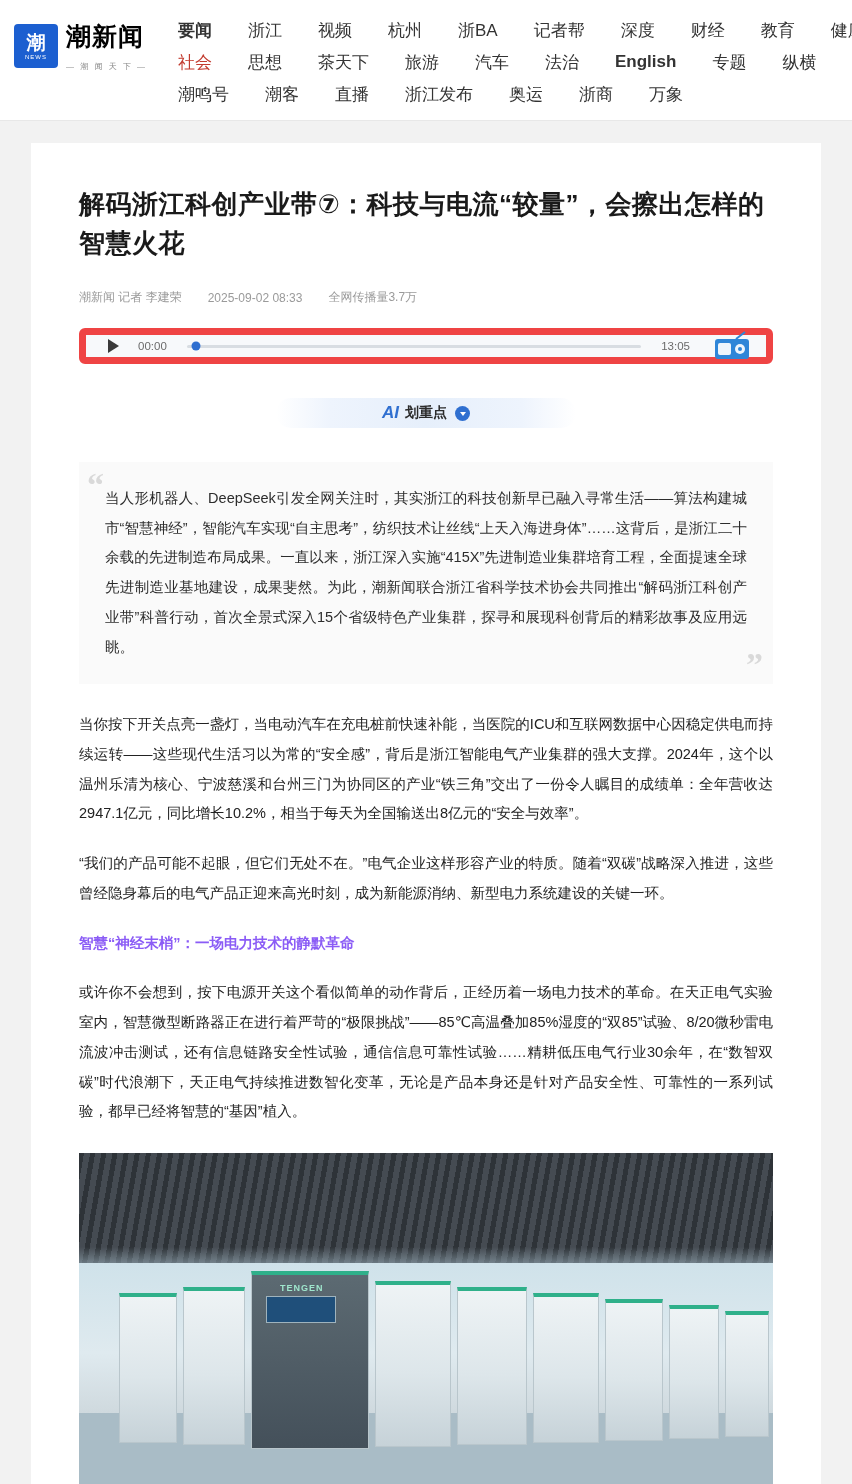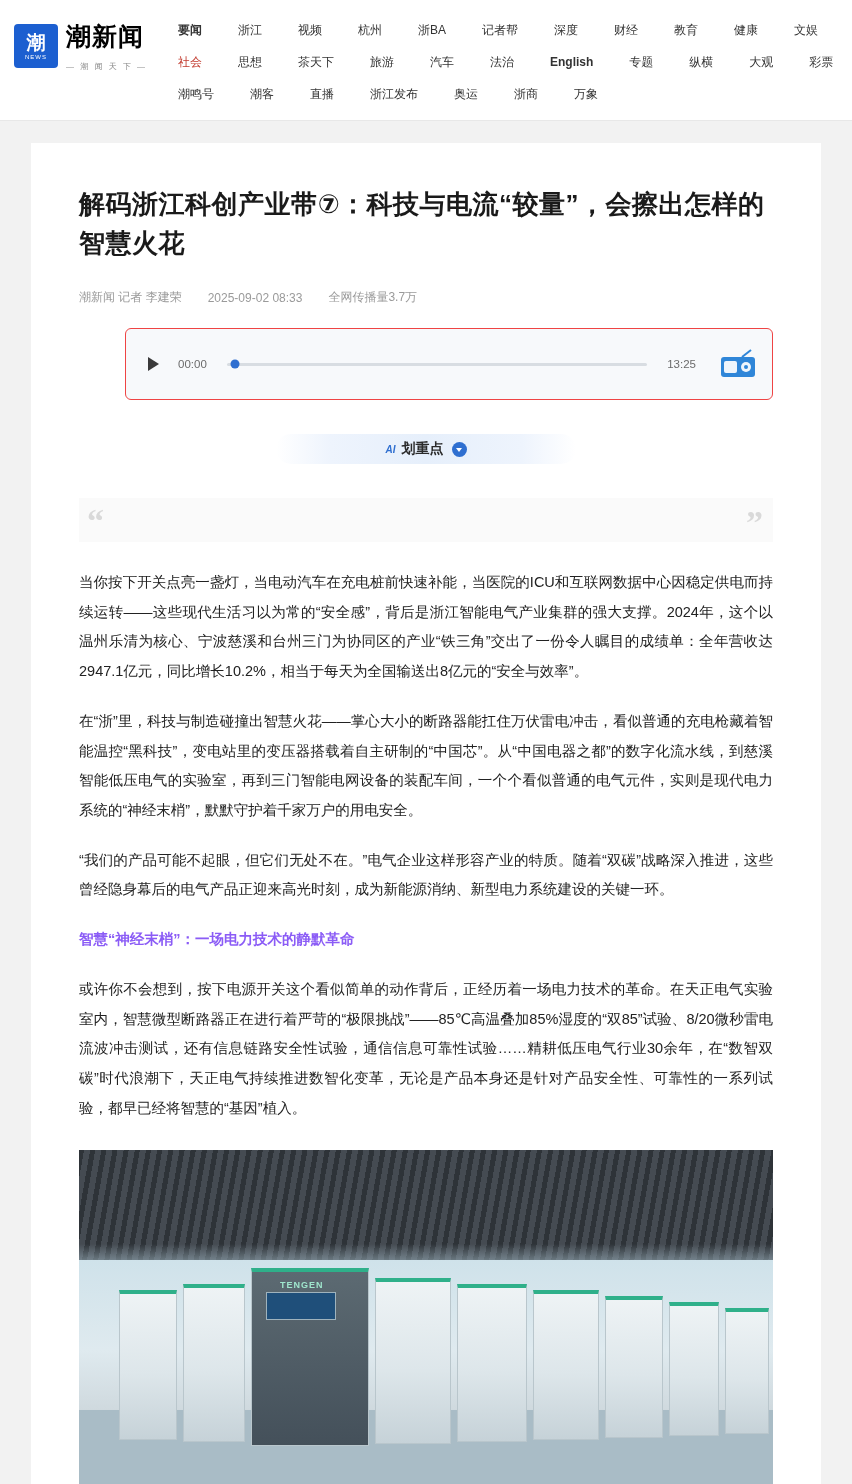--- a/index.html
+++ b/index.html
@@ -60,21 +60,21 @@
     overflow: hidden;
   }
   .nav-row {
     display: flex;
     align-items: center;
     white-space: nowrap;
     height: 32px;
   }
   .nav-row.r1 { justify-content: flex-start; }
   .nav-item {
-    font-size: 12px;
+    font-size: 17px;
     color: #333;
     padding: 0 18px;
     cursor: pointer;
     text-align: center;
   }
   .nav-item.bold { font-weight: bold; }
   .nav-row.r2 .nav-item:first-child { color: #c23b2f; }
 
   
   .page {
@@ -106,28 +106,27 @@
     color: #9a9a9a;
     margin-bottom: 22px;
     text-align: right;
   }
   .meta span { margin-right: 26px; }
   .meta .reads { margin-right: 0; }
 
   
   .audio-bar {
     background: #f7f9fb;
-    border: 1px solid #ef4444;
+    border: 7px solid #ef4444;
     border-radius: 6px;
-    height: 72px;
+    height: 36px;
     display: flex;
     align-items: center;
     padding: 0 14px;
     margin-bottom: 34px;
-    margin-left: 46px;
   }
   .play-btn {
     width: 26px; height: 26px;
     display: flex; align-items: center; justify-content: center;
     cursor: pointer;
     flex: 0 0 26px;
   }
   .play-tri {
     width: 0; height: 0;
     border-left: 11px solid #3a3a3a;
@@ -173,21 +172,21 @@
     width: 300px;
     height: 30px;
     border-radius: 15px;
     background: linear-gradient(90deg, #ffffff 0%, #eef4fd 18%, #e6effb 50%, #eef4fd 82%, #ffffff 100%);
     display: flex;
     align-items: center;
     justify-content: center;
     cursor: pointer;
   }
   .ai-pill .ai-tag {
-    font-size: 10px;
+    font-size: 17px;
     font-weight: bold;
     font-style: italic;
     color: #2f6fd0;
     margin-right: 6px;
   }
   .ai-pill .ai-label {
     font-size: 14px;
     color: #2b2b2b;
     font-weight: bold;
   }
@@ -359,21 +358,21 @@
       </div>
 
       <div class="audio-bar">
         <div class="play-btn">
           <div class="play-tri"></div>
         </div>
         <span class="time">00:00</span>
         <div class="track">
           <div class="knob" style="left:2%;"></div>
         </div>
-        <span class="time">13:25</span>
+        <span class="time">13:05</span>
         <div class="radio-icon">
           <svg width="38" height="30" viewBox="0 0 38 30" xmlns="http://www.w3.org/2000/svg">
             <rect x="1" y="8" width="34" height="20" rx="3" fill="#2f86d8"></rect>
             <rect x="4" y="12" width="13" height="12" rx="2" fill="#ffffff" opacity="0.92"></rect>
             <circle cx="26" cy="18" r="5" fill="#ffffff" opacity="0.92"></circle>
             <circle cx="26" cy="18" r="2" fill="#2f86d8"></circle>
             <line x1="22" y1="8" x2="31" y2="1" stroke="#2f86d8" stroke-width="2"></line>
           </svg>
         </div>
       </div>
@@ -384,25 +383,25 @@
           <span class="ai-label">划重点</span>
           <span class="ai-chev">
               <i></i>
             </span>
         </div>
       </div>
 
       <div class="lead">
         <span class="qmark tl">“</span>
         <span class="qmark br">”</span>
+        <p>当人形机器人、DeepSeek引发全网关注时，其实浙江的科技创新早已融入寻常生活——算法构建城市“智慧神经”，智能汽车实现“自主思考”，纺织技术让丝线“上天入海进身体”……这背后，是浙江二十余载的先进制造布局成果。一直以来，浙江深入实施“415X”先进制造业集群培育工程，全面提速全球先进制造业基地建设，成果斐然。为此，潮新闻联合浙江省科学技术协会共同推出“解码浙江科创产业带”科普行动，首次全景式深入15个省级特色产业集群，探寻和展现科创背后的精彩故事及应用远眺。</p>
       </div>
 
       <div class="body">
         <p>当你按下开关点亮一盏灯，当电动汽车在充电桩前快速补能，当医院的ICU和互联网数据中心因稳定供电而持续运转——这些现代生活习以为常的“安全感”，背后是浙江智能电气产业集群的强大支撑。2024年，这个以温州乐清为核心、宁波慈溪和台州三门为协同区的产业“铁三角”交出了一份令人瞩目的成绩单：全年营收达2947.1亿元，同比增长10.2%，相当于每天为全国输送出8亿元的“安全与效率”。</p>
-        <p>在“浙”里，科技与制造碰撞出智慧火花——掌心大小的断路器能扛住万伏雷电冲击，看似普通的充电枪藏着智能温控“黑科技”，变电站里的变压器搭载着自主研制的“中国芯”。从“中国电器之都”的数字化流水线，到慈溪智能低压电气的实验室，再到三门智能电网设备的装配车间，一个个看似普通的电气元件，实则是现代电力系统的“神经末梢”，默默守护着千家万户的用电安全。</p>
         <p>“我们的产品可能不起眼，但它们无处不在。”电气企业这样形容产业的特质。随着“双碳”战略深入推进，这些曾经隐身幕后的电气产品正迎来高光时刻，成为新能源消纳、新型电力系统建设的关键一环。</p>
         <p class="sub-head">智慧“神经末梢”：一场电力技术的静默革命</p>
         <p>或许你不会想到，按下电源开关这个看似简单的动作背后，正经历着一场电力技术的革命。在天正电气实验室内，智慧微型断路器正在进行着严苛的“极限挑战”——85℃高温叠加85%湿度的“双85”试验、8/20微秒雷电流波冲击测试，还有信息链路安全性试验，通信信息可靠性试验……精耕低压电气行业30余年，在“数智双碳”时代浪潮下，天正电气持续推进数智化变革，无论是产品本身还是针对产品安全性、可靠性的一系列试验，都早已经将智慧的“基因”植入。</p>
       </div>
     </div>
 
     <div class="inner">
       <div class="figure">
         <div class="fig-ceiling"></div>
         <div class="fig-wall"></div>

